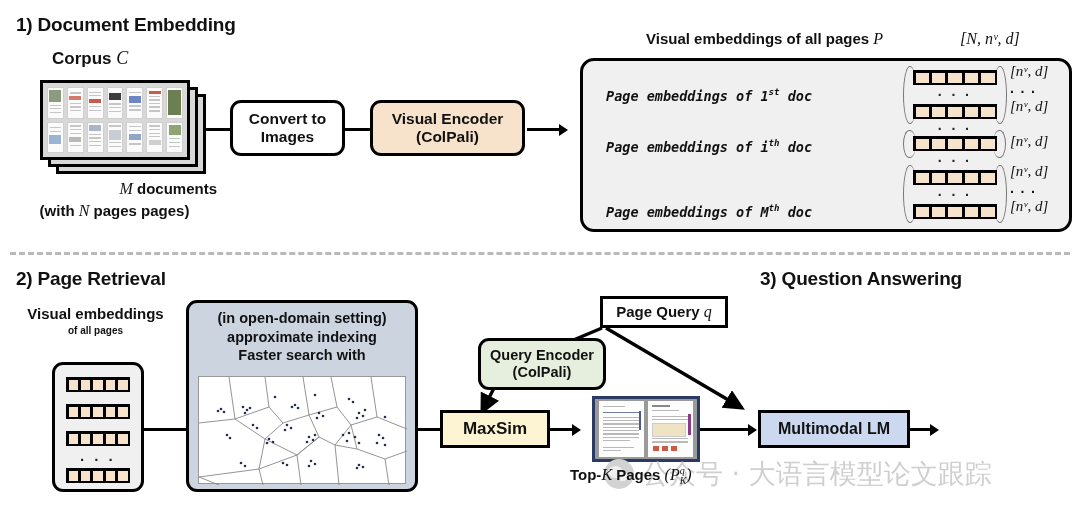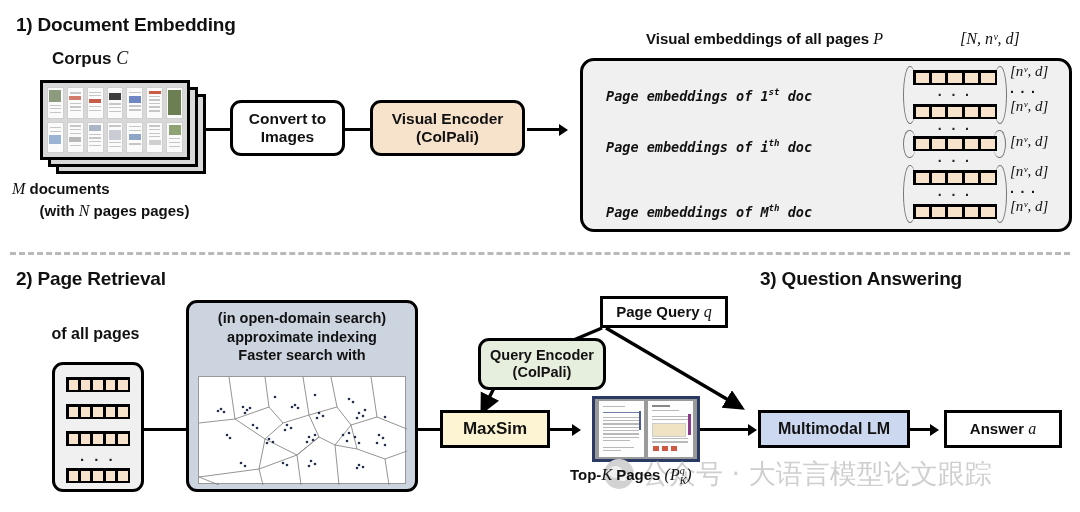--- a/index.html
+++ b/index.html
@@ -223,21 +223,21 @@
         </div>
       <div class="thumb">
           <b class="ph" style="top:8%;height:34%;background:#8fa374;"></b>
           <i style="top:52%"></i>
           <i style="top:66%"></i>
           <i style="top:80%"></i>
         </div>
     </div>
   </div>
 
-  <div class="abs lbl" style="left:12px;top:180px;width:205px;text-align:left;">
+  <div class="abs lbl" style="left:12px;top:180px;width:205px;text-align:right;">
     <span class="it" style="font-size:16px;">M</span><span> documents</span>
   </div>
   <div class="abs lbl" style="left:12px;top:202px;width:205px;text-align:center;">
     <span>(with </span><span class="it" style="font-size:16px;">N</span><span> pages pages)</span>
   </div>
 
   <div class="abs hline" style="left:205px;top:128px;width:25px;"></div>
 
   <div class="abs node round" style="left:230px;top:100px;width:115px;height:56px;background:#ffffff;font-size:15.5px;">
     <div>
@@ -328,21 +328,22 @@
       <span style="width:20%;height:100%"></span>
   </div>
   <div class="abs lbl it" style="left:1010px;top:163px;font-size:15px;font-weight:normal;">[nᵛ, d]</div>
   <div class="abs lbl" style="left:1010px;top:184px;font-size:14px;letter-spacing:1px;">· · ·</div>
   <div class="abs lbl it" style="left:1010px;top:198px;font-size:15px;font-weight:normal;">[nᵛ, d]</div>
 
   <div class="abs divider" style="left:10px;top:252px;"></div>
 
   <div class="abs sec-title" style="left:16px;top:268px;">2) Page Retrieval</div>
 
-  <div class="abs lbl" style="left:8px;top:325px;width:175px;text-align:center;font-size:16px;">of all pages</div>
+  <div class="abs lbl" style="left:8px;top:305px;width:175px;text-align:center;font-size:15px;">Visual embeddings</div>
+  <div class="abs lbl" style="left:8px;top:325px;width:175px;text-align:center;font-size:10px;">of all pages</div>
 
   <div class="abs node round" style="left:52px;top:362px;width:92px;height:130px;background:#f0f0f0;"></div>
   <div class="abs vec" style="left:66px;top:377px;width:64px;height:15px;">
     <span style="width:20%;height:100%"></span>
       <span style="width:20%;height:100%"></span>
       <span style="width:20%;height:100%"></span>
       <span style="width:20%;height:100%"></span>
       <span style="width:20%;height:100%"></span>
   </div>
   <div class="abs vec" style="left:66px;top:404px;width:64px;height:15px;">
@@ -365,21 +366,21 @@
       <span style="width:20%;height:100%"></span>
       <span style="width:20%;height:100%"></span>
       <span style="width:20%;height:100%"></span>
       <span style="width:20%;height:100%"></span>
   </div>
 
   <div class="abs hline" style="left:144px;top:428px;width:42px;"></div>
 
   <div class="abs node round" style="left:186px;top:300px;width:232px;height:192px;background:#ccd4e0;display:block;padding-top:6px;box-sizing:border-box;">
     <div style="font-size:14.5px;text-align:center;line-height:1.28;">
-      <div>(in open-domain search)</div>
+      <div>(in open-domain setting)</div>
       <div>approximate indexing</div>
       <div>Faster search with</div>
     </div>
   </div>
 
   <div class="abs voronoi-box" style="left:198px;top:376px;width:208px;height:108px;">
     <svg width="208" height="108" viewBox="0 0 208 108">
       <g stroke="#888" stroke-width="0.9" fill="none">
         <path d="M0,46 L36,42 L66,62 L60,92 L0,100"></path>
         <path d="M36,42 L30,0"></path>
@@ -540,17 +541,14 @@
   <div class="abs hline" style="left:700px;top:428px;width:48px;"></div>
   <div class="abs arrowhead" style="left:748px;top:423.5px;"></div>
 
   <div class="abs node pill" style="left:758px;top:410px;width:152px;height:38px;background:#ccd8f0;font-size:16px;">
     <span>Multimodal LM</span>
   </div>
 
   <div class="abs hline" style="left:910px;top:428px;width:20px;"></div>
   <div class="abs arrowhead" style="left:930px;top:423.5px;"></div>
 
-  <div class="abs node sharp" style="left:944px;top:410px;width:118px;height:38px;background:#fff;font-size:15px;">
-    <span><span>Answer </span><span class="it" style="font-size:16px;">a</span></span>
-  </div>
 
 </div>
 
 </body></html>

